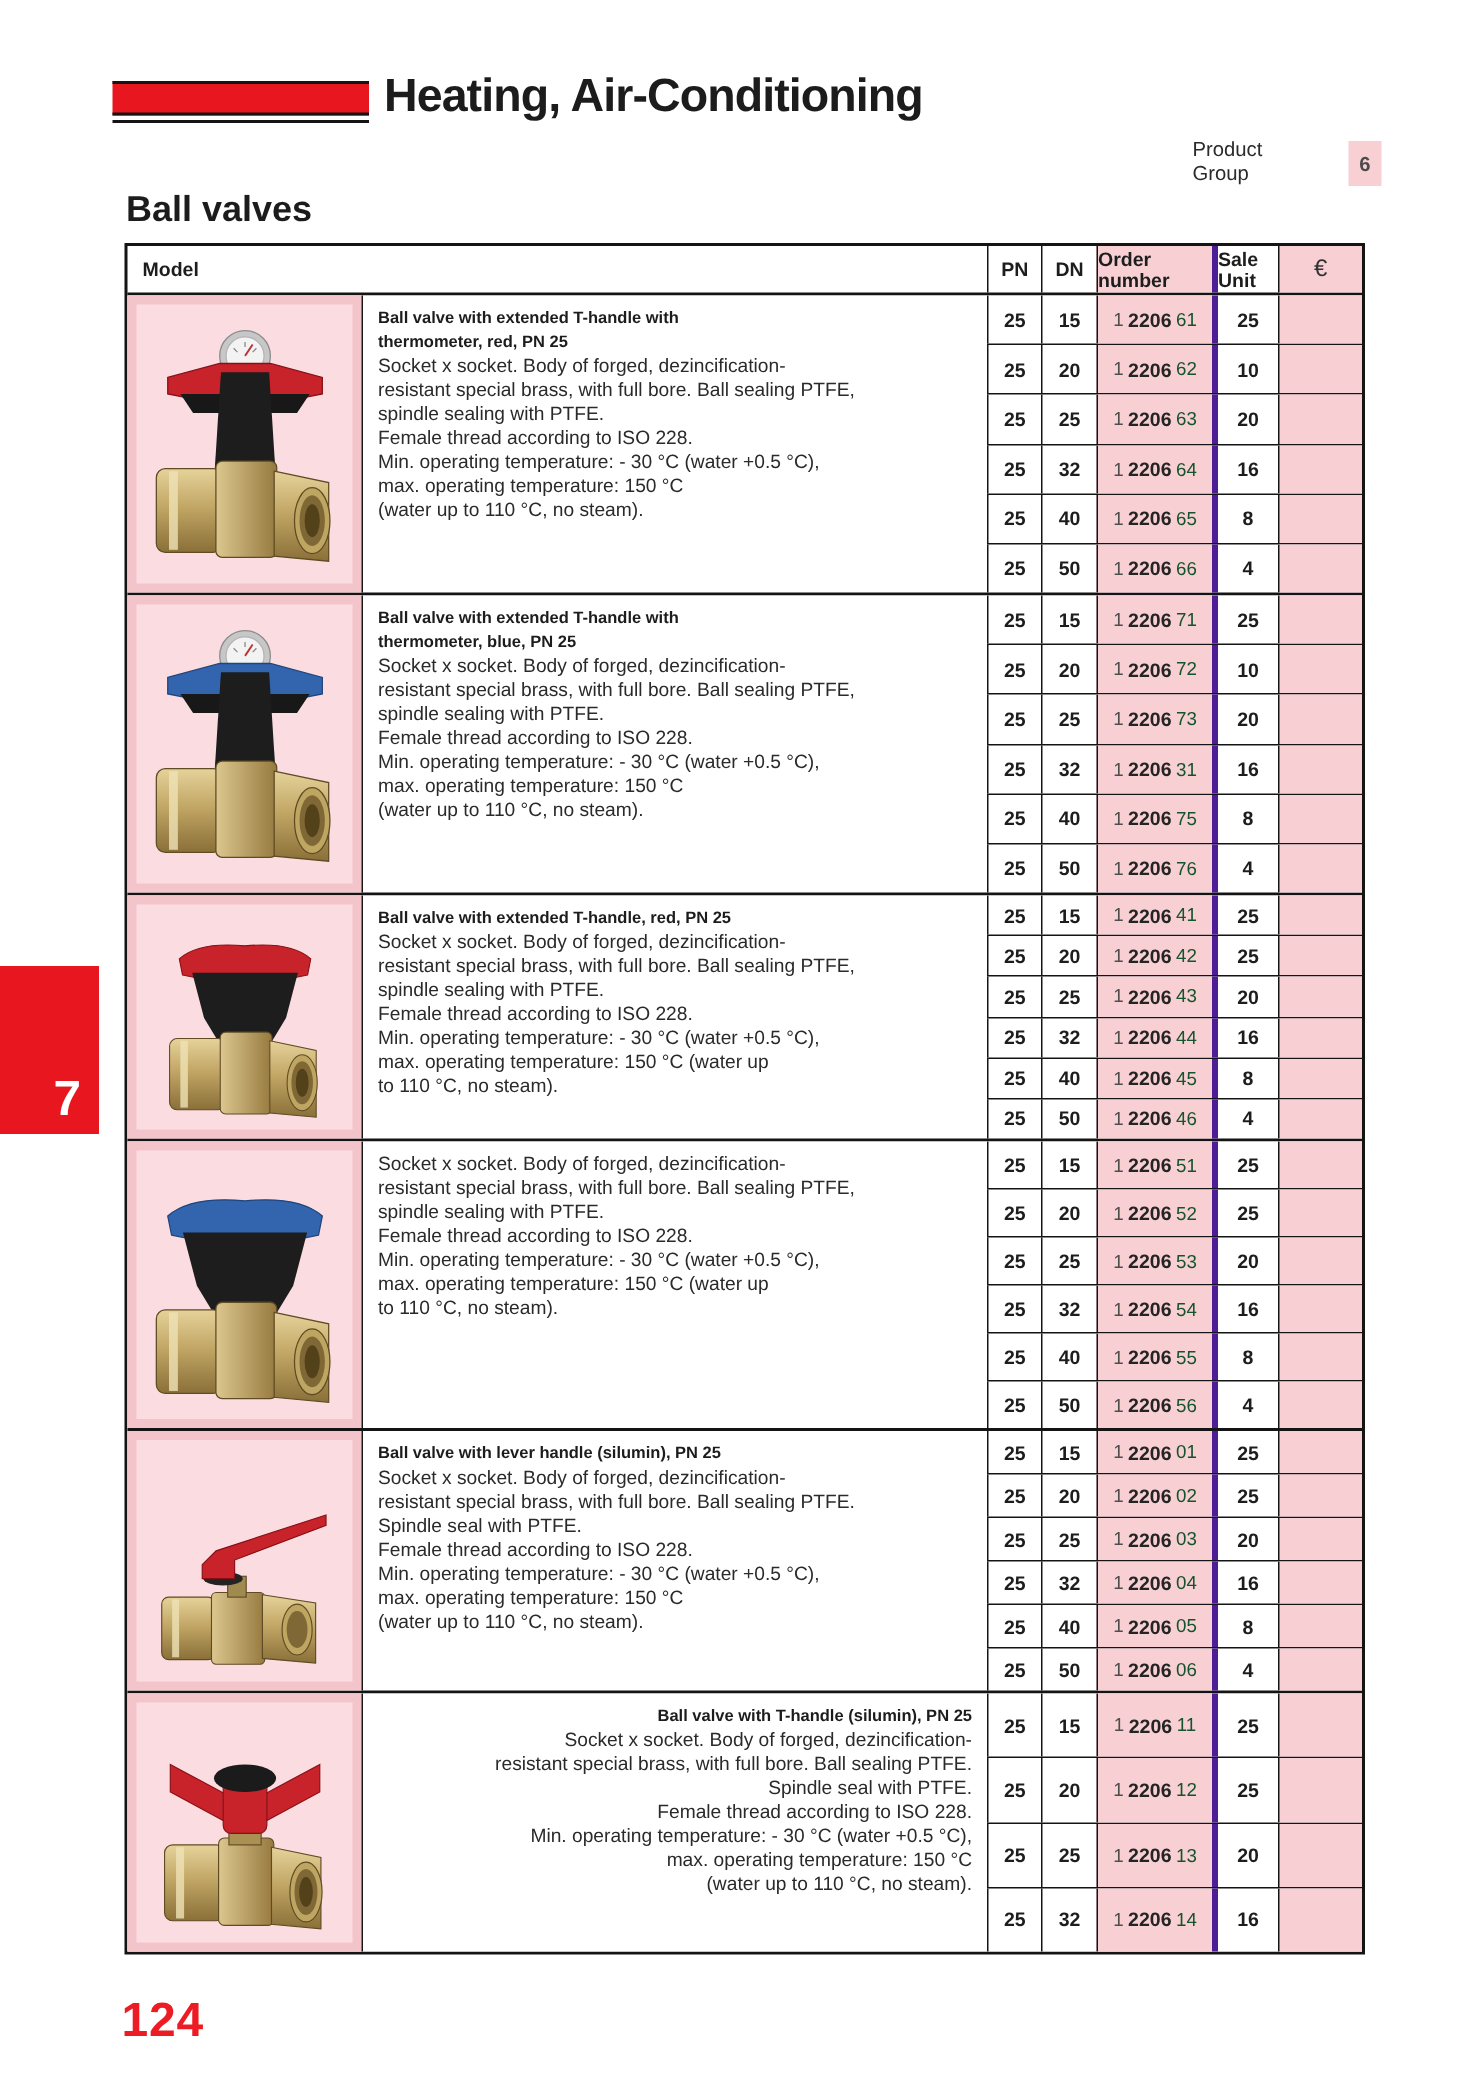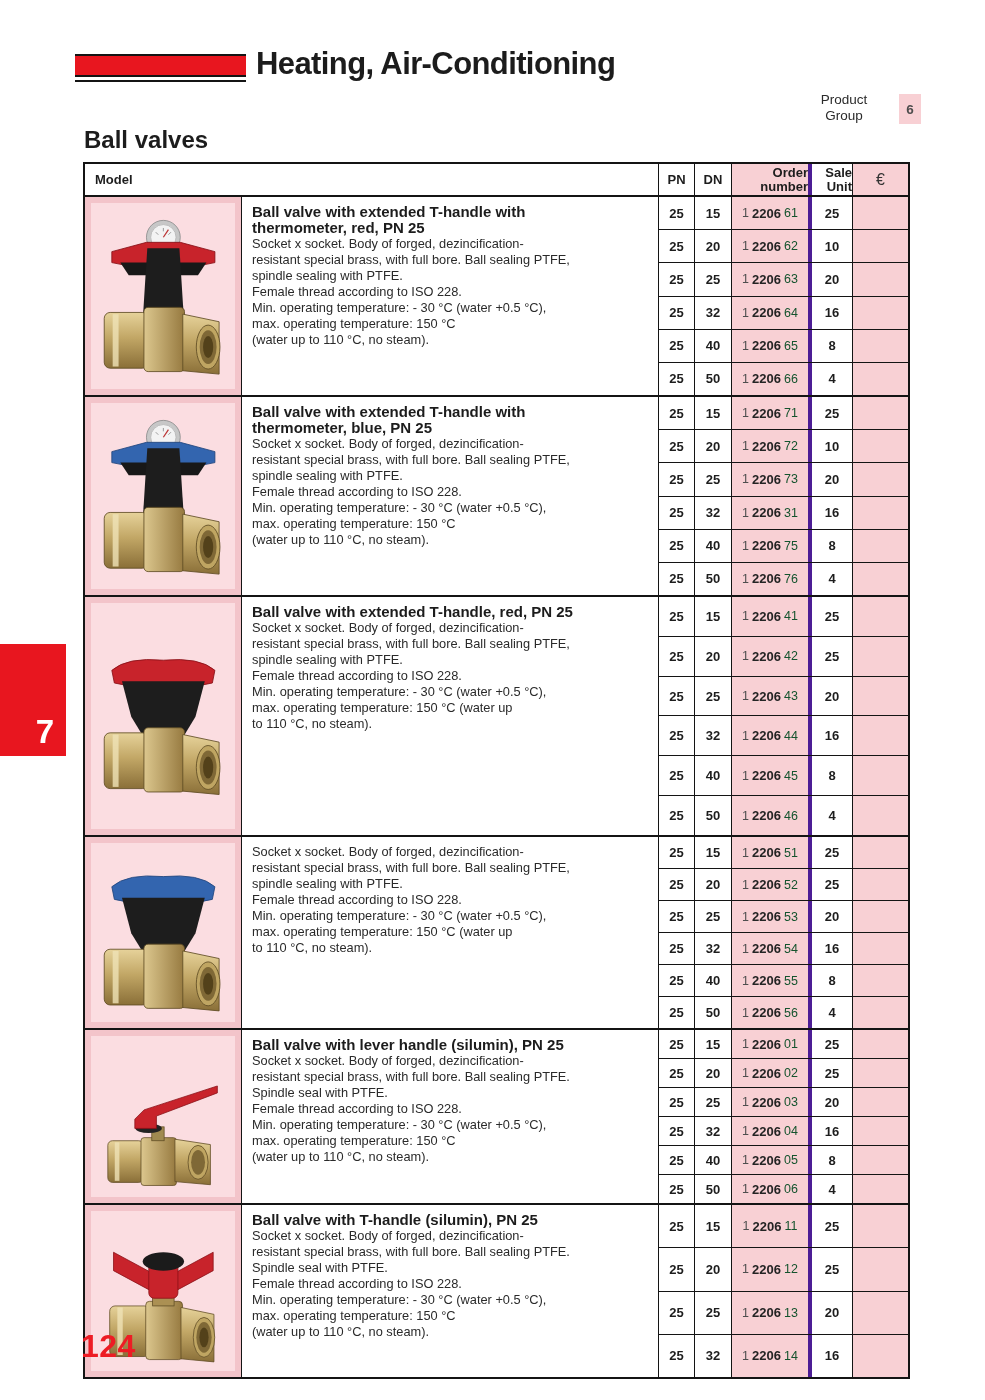--- a/index.html
+++ b/index.html
@@ -6,48 +6,48 @@
   body{width:985px;height:1400px;position:relative;background:#fff;color:#1d1d1d;
        font-family:"Liberation Sans",sans-serif}
   *{box-sizing:border-box}
 
   .brand-rule{position:absolute;left:75px;top:54px;width:171px}
   .brand-rule .bar{height:23px;background:#e8161f;border-top:2px solid #141414;border-bottom:2px solid #141414}
   .brand-rule .underline{height:2px;background:#141414;margin-top:3px}
 
   .page-title{position:absolute;left:256px;top:46px;margin:0;font-size:31px;font-weight:bold;letter-spacing:-0.6px;color:#1c1c1c}
 
-  .product-group{position:absolute;left:795px;top:92px;width:98px;text-align:center;
+  .product-group{position:absolute;left:795px;top:92px;width:98px;text-align:left;
                  font-size:13.5px;line-height:15.5px;color:#2b2b2b;white-space:pre-line}
   .product-group-badge{position:absolute;left:899px;top:94px;width:22px;height:30px;background:#f8d0d4;
                  display:flex;align-items:center;justify-content:center;font-size:13.5px;font-weight:bold;color:#4c4c4c}
 
   .page-heading{position:absolute;left:84px;top:126px;margin:0;font-size:24px;font-weight:bold;color:#1c1c1c}
 
   .catalog{position:absolute;left:83px;top:162px;width:827px;border:2px solid #141414;background:#fff}
 
   .thead{display:flex;height:33px;border-bottom:2px solid #141414}
   .hc{display:flex;align-items:center;justify-content:center;font-size:13px;font-weight:bold;
-      text-align:right;line-height:13.5px}
+      text-align:left;line-height:13.5px}
   .hc-model{width:573px;justify-content:flex-start;padding-left:10px}
   .col-pn{width:36px;border-left:1px solid #141414}
   .col-dn{width:37px;border-left:1px solid #141414}
   .col-ord{width:77px;border-left:1px solid #141414}
   .col-sale{width:44px;border-left:4px solid #4c1d95}
   .col-eur{flex:1;border-left:1px solid #141414}
   .pink{background:#f8d0d4}
   .hc-eur{font-weight:normal;font-size:16px;color:#333}
 
   .section{display:flex;border-bottom:2px solid #141414;background:#fff}
   .section:last-child{border-bottom:none}
   .img-cell{width:156px;background:#f3c4ca;padding:6px}
   .photo{width:100%;height:100%;background:#fbdde1;display:flex;align-items:center;justify-content:center;overflow:hidden}
   .photo svg{width:88%;height:92%}
   .desc-cell{width:417px;border-left:1px solid #141414;padding:7px 10px 0 10px}
-  .desc-title{font-size:15px;line-height:16px;font-weight:bold;white-space:pre-line;color:#1c1c1c}
+  .desc-title{font-size:11px;line-height:16px;font-weight:bold;white-space:pre-line;color:#1c1c1c}
   .desc-text{font-size:12.8px;line-height:16px;white-space:pre-line;color:#2a2a2a}
   .rows{width:250px;display:flex;flex-direction:column}
   .row{flex:1;display:flex;border-bottom:1px solid #141414}
   .row:last-child{border-bottom:none}
   .cell{display:flex;align-items:center;justify-content:center;font-size:13px;font-weight:bold;color:#1d1d1d}
   .cell.c-ord{font-weight:normal;gap:3px;font-size:12.5px}
   .op{color:#4e4e4e}
   .om{font-weight:bold;color:#242424;font-size:13px}
   .os{color:#14532d}
 
@@ -318,21 +318,21 @@
       <span class="op">1</span>
       <span class="om">2206</span>
       <span class="os">76</span>
     </div>
     <div class="cell col-sale">4</div>
     <div class="cell col-eur pink"></div>
   </div>
 </div>
   </div>
 
-  <div class="section" style="height: 240px;">
+  <div class="section" style="height: 164px;">
     <div class="img-cell">
       <div class="photo">
             <svg viewBox="0 0 150 192" xmlns="http://www.w3.org/2000/svg" preserveAspectRatio="xMidYMid meet">
               <defs>
                 <linearGradient id="gb2" x1="0" y1="0" x2="0" y2="1">
                   <stop offset="0" stop-color="#e6d29a"></stop>
                   <stop offset="0.45" stop-color="#c2a766"></stop>
                   <stop offset="1" stop-color="#8a6f38"></stop>
                 </linearGradient>
                 <linearGradient id="gc2" x1="0" y1="0" x2="1" y2="0">
@@ -659,21 +659,21 @@
       <span class="op">1</span>
       <span class="om">2206</span>
       <span class="os">06</span>
     </div>
     <div class="cell col-sale">4</div>
     <div class="cell col-eur pink"></div>
   </div>
 </div>
   </div>
 
-  <div class="section" style="height: 172px;">
+  <div class="section" style="height: 172px; text-align: right;">
     <div class="img-cell">
       <div class="photo">
             <svg viewBox="0 0 150 192" xmlns="http://www.w3.org/2000/svg" preserveAspectRatio="xMidYMid meet">
               <defs>
                 <linearGradient id="gb5" x1="0" y1="0" x2="0" y2="1">
                   <stop offset="0" stop-color="#e6d29a"></stop>
                   <stop offset="0.45" stop-color="#c2a766"></stop>
                   <stop offset="1" stop-color="#8a6f38"></stop>
                 </linearGradient>
                 <linearGradient id="gc5" x1="0" y1="0" x2="1" y2="0">

